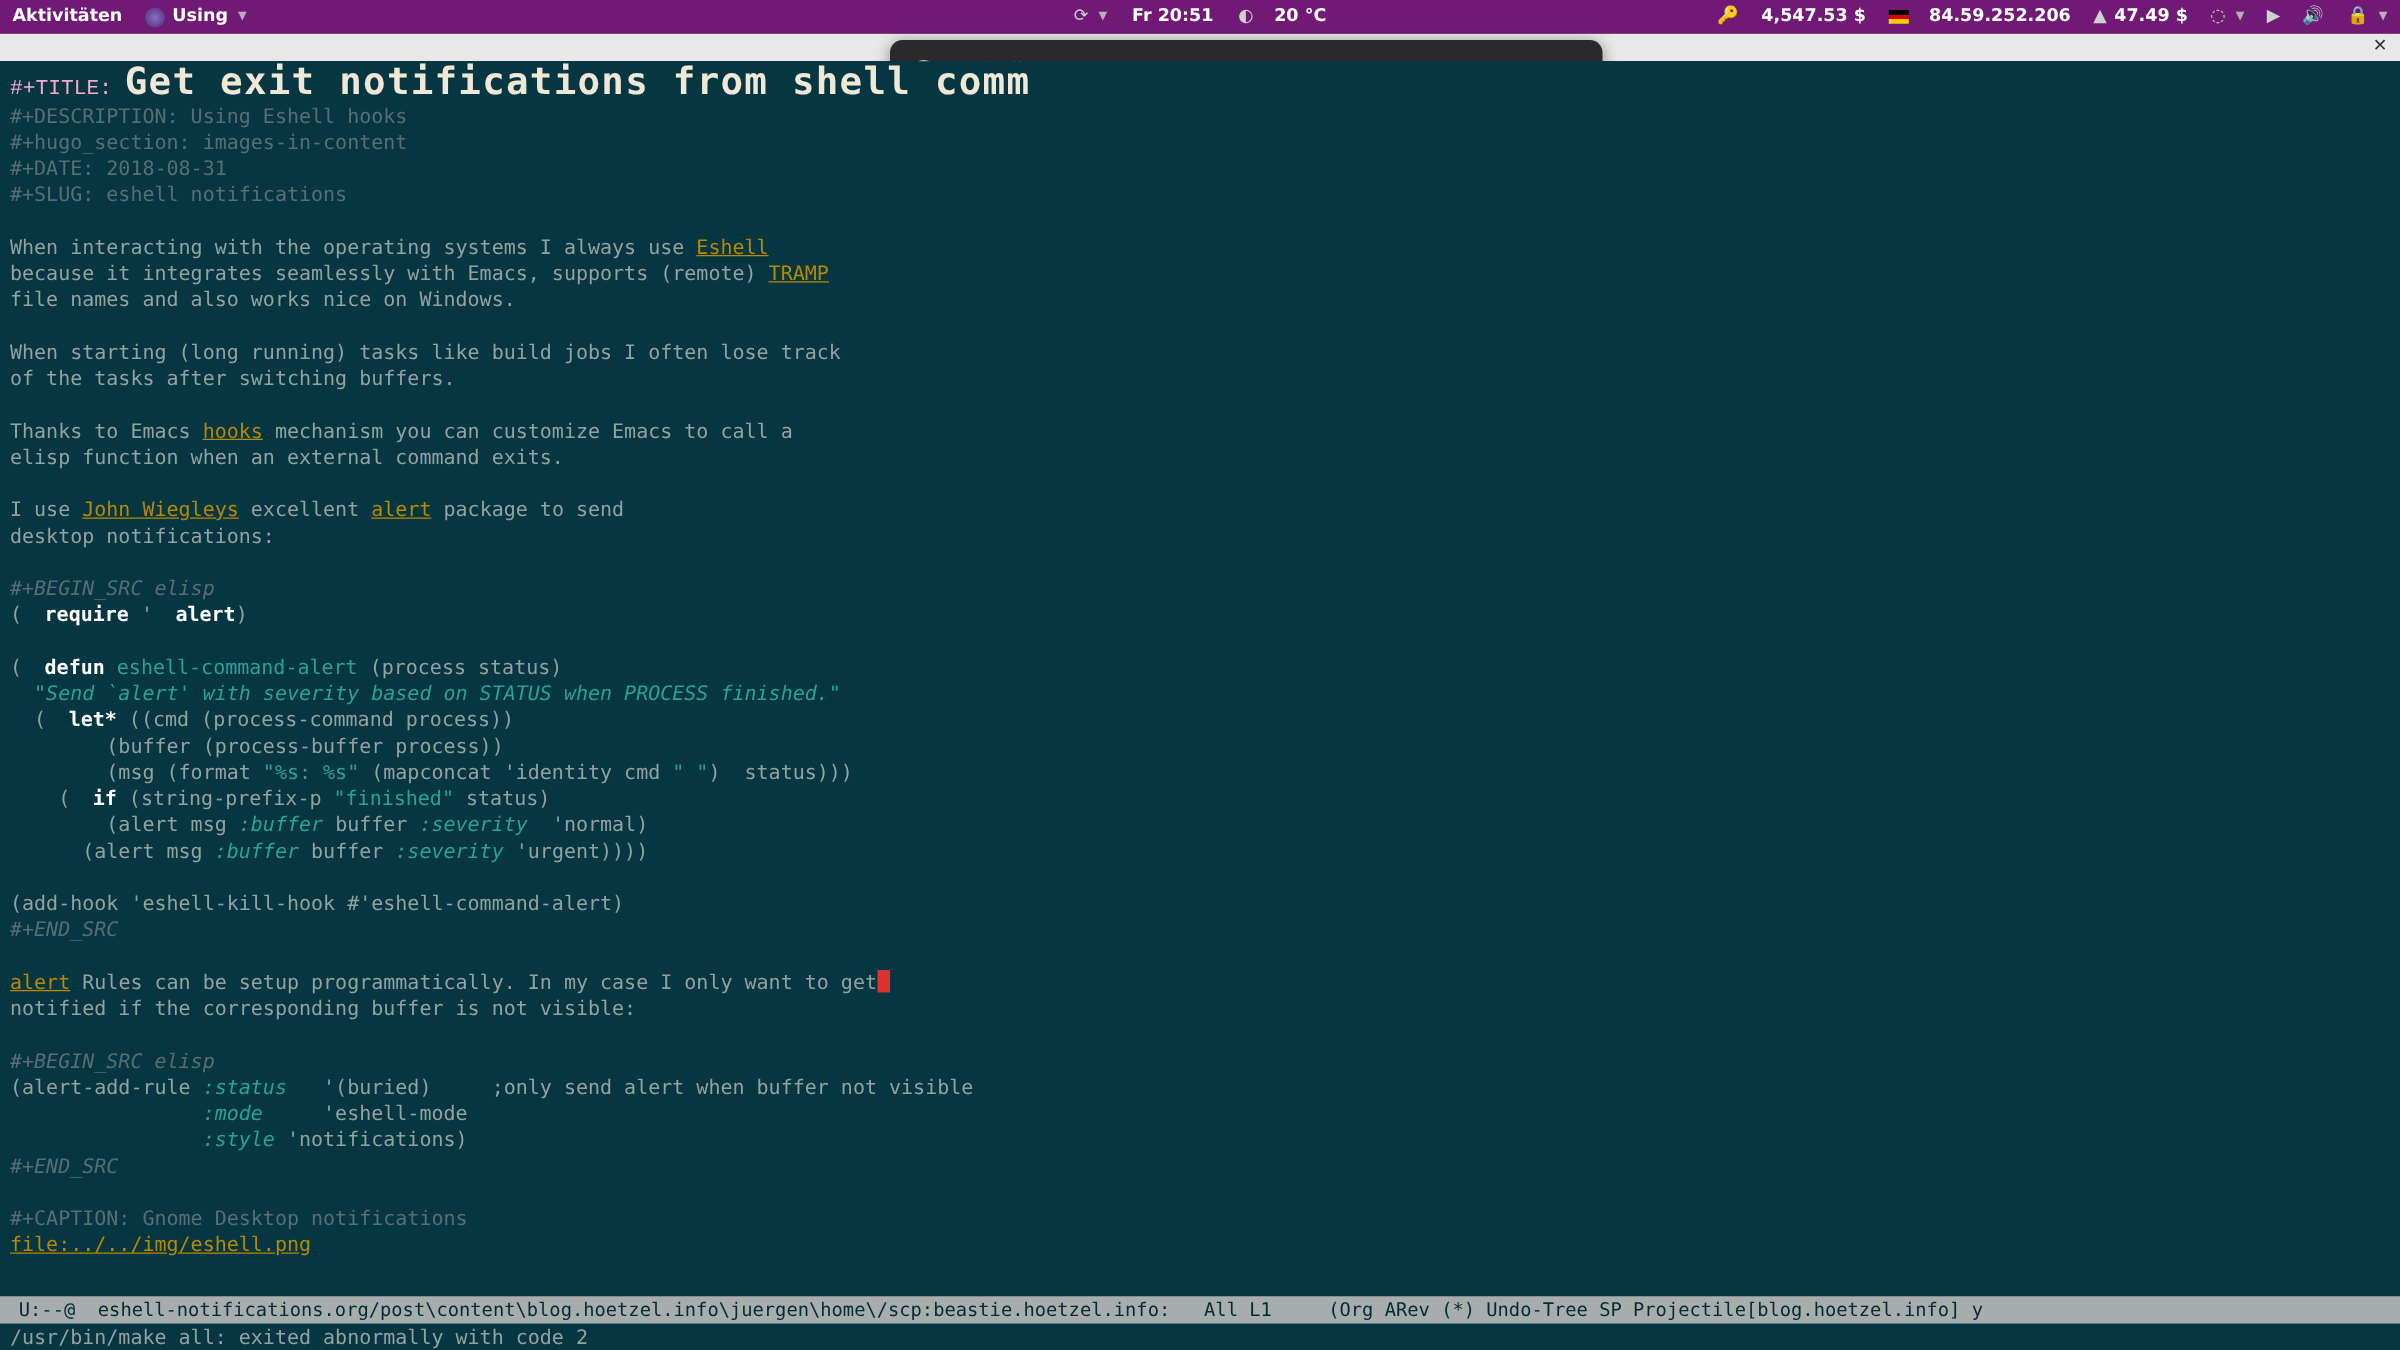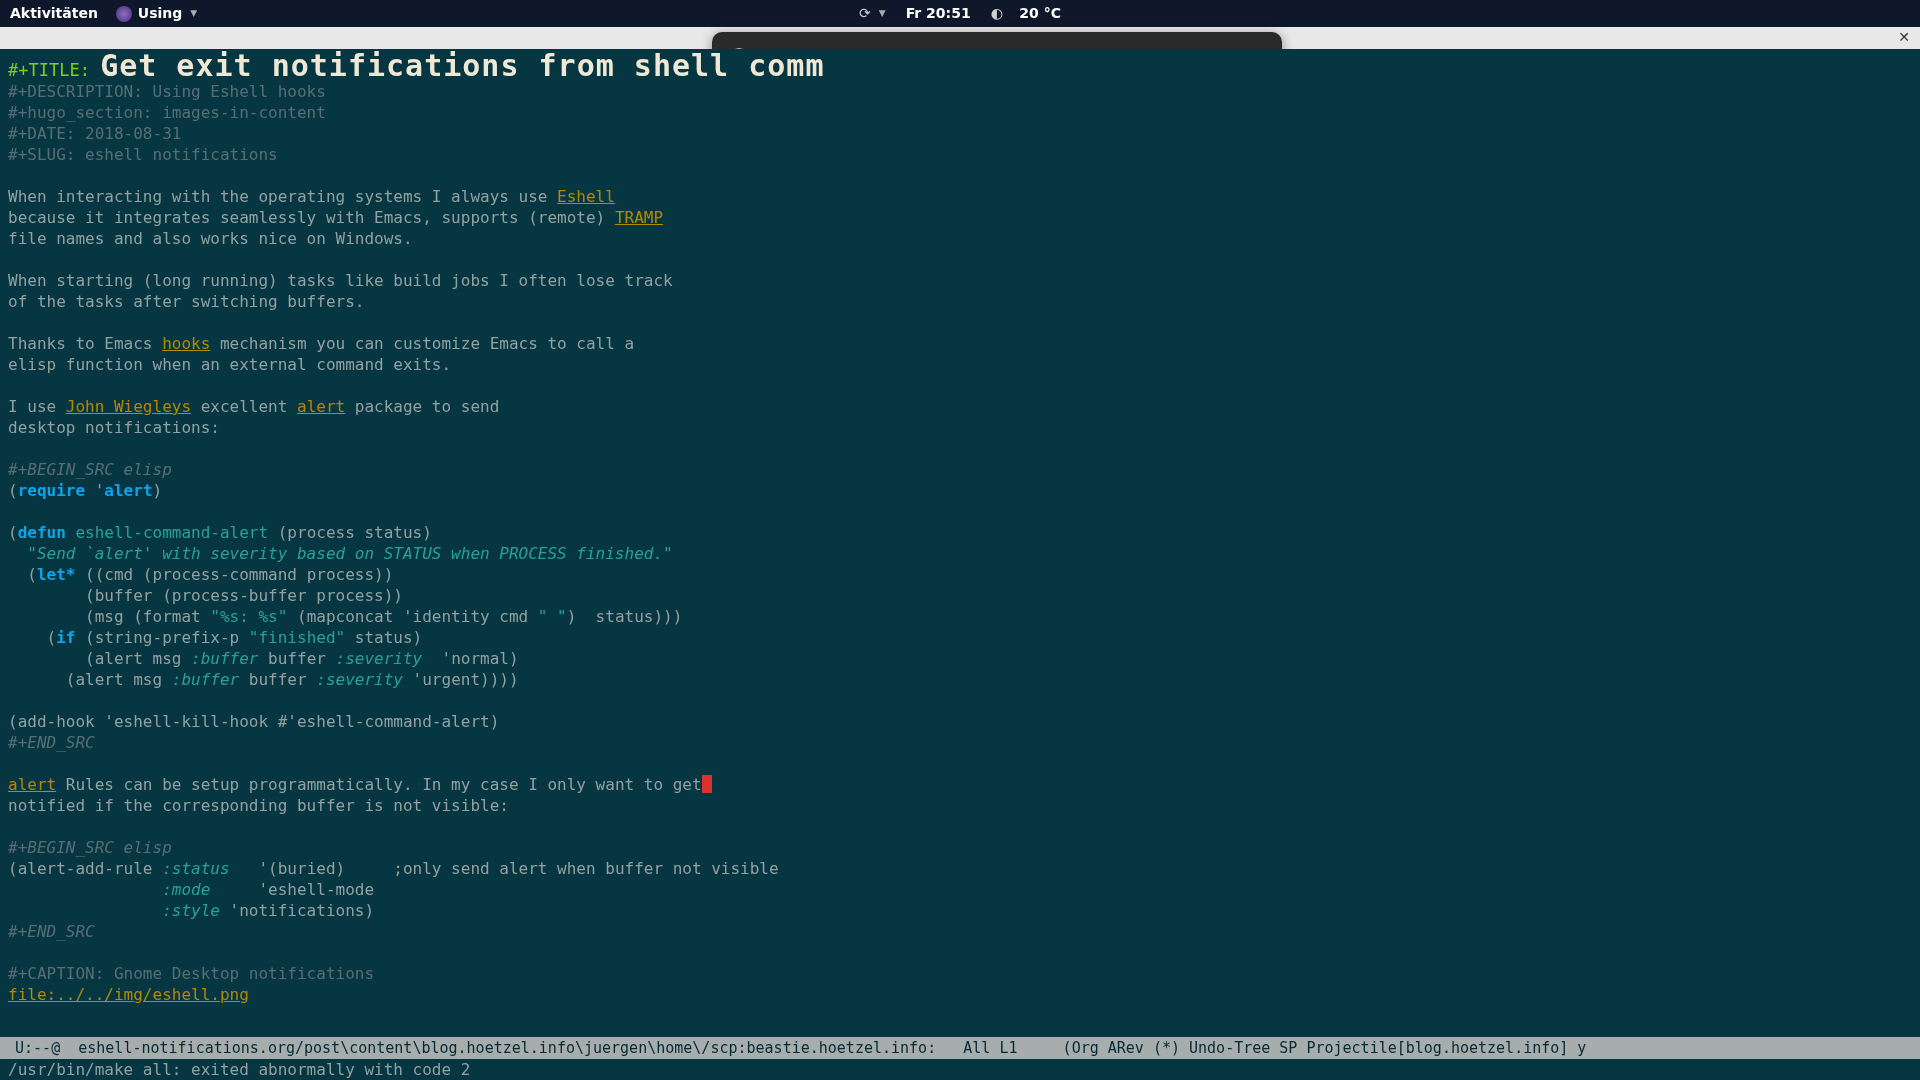--- a/index.html
+++ b/index.html
@@ -1,43 +1,43 @@
 <!DOCTYPE html>
 <html><head>
 <meta charset="utf-8">
 <style>
   html,body { margin:0; padding:0; width:1920px; height:1080px; background:#000; font-family:"DejaVu Sans",sans-serif; overflow:hidden; }
   
-  .panel { position:absolute; top:0; left:0; right:0; height:27px; background:#0f172a; color:#d0d0d0; font-size:14px; line-height:27px; display:flex;flex-direction:column; }
+  .panel { position:absolute; top:0; left:0; right:0; height:27px; background:#701a75; color:#d0d0d0; font-size:14px; line-height:27px; display:flex; }
   .panel .left, .panel .center, .panel .right { display:flex; align-items:center; gap:18px; padding:0 10px; }
   .panel .left { flex:0 0 auto; }
   .panel .center { position:absolute; left:50%; transform:translateX(-50%); gap:20px; }
   .panel .right { margin-left:auto; gap:18px; }
   .panel .item { display:flex; align-items:center; gap:6px; white-space:nowrap; }
   .panel b { font-weight:bold; color:#fff; }
   .chev { font-size:9px; opacity:.8; margin-left:2px; }
   .ico { display:inline-block; }
   .flag-de { width:16px; height:11px; background:linear-gradient(#000 33%,#dd0000 33% 66%,#ffce00 66%); display:inline-block; vertical-align:-1px; }
   
   .chrome-strip { position:absolute; top:27px; left:0; right:0; height:22px; background:#e8e8e8; }
   .chrome-strip .close { position:absolute; right:10px; top:2px; font-size:14px; color:#333; }
   
   .emacs { position:absolute; top:49px; left:0; right:0; bottom:0; background:#063642; color:#93a1a1;
            font-family:"DejaVu Sans Mono","Consolas",monospace; font-size:16px; line-height:21px;
            padding:6px 8px 0 8px; white-space:pre; }
   .dim { color:#586e75; }            
   .title { color:#eee8d5; font-weight:bold; font-size:30px; letter-spacing:1px; }
-  .titlekey { color:#84cc16; font-size:17px; }
+  .titlekey { color:#f9a8d4; font-size:17px;font-family:Liberation Mono, monospace; }
   .lnk { color:#b58900; text-decoration:underline; }            
   .sym { color:#2aa198; }
   .str { color:#2aa198; }
   .doc { color:#2aa198; font-style:italic; }
   .kwd { color:#2aa198; font-style:italic; }  
   .begin { color:#586e75; font-style:italic; }
-  .bool { color:#0ea5e9; font-weight:bold; }
+  .bool { color:#ffffff; font-weight:bold;margin-left:18px; }
   .cursor { display:inline-block; width:10px; height:18px; background:#dc322f; vertical-align:-3px; }
   .block { display:block; }
   
   .modeline { position:absolute; left:0; right:0; bottom:21px; height:22px; background:#a7adad; color:#042a32;
               font-family:"DejaVu Sans Mono",monospace; font-size:15px; line-height:22px; padding-left:6px; white-space:pre; overflow:hidden; }
   .echo { position:absolute; left:0; right:0; bottom:0; height:21px; background:#063642; color:#93a1a1;
           font-family:"DejaVu Sans Mono",monospace; font-size:16px; line-height:21px; padding-left:8px; }
   
   .notif { position:absolute; top:32px; left:712px; width:500px; background:#2a2a2a; color:#ddd;
            border-radius:10px; padding:14px 18px 16px 52px; box-shadow:0 2px 12px rgba(0,0,0,.4); font-size:14px; line-height:20px; }

